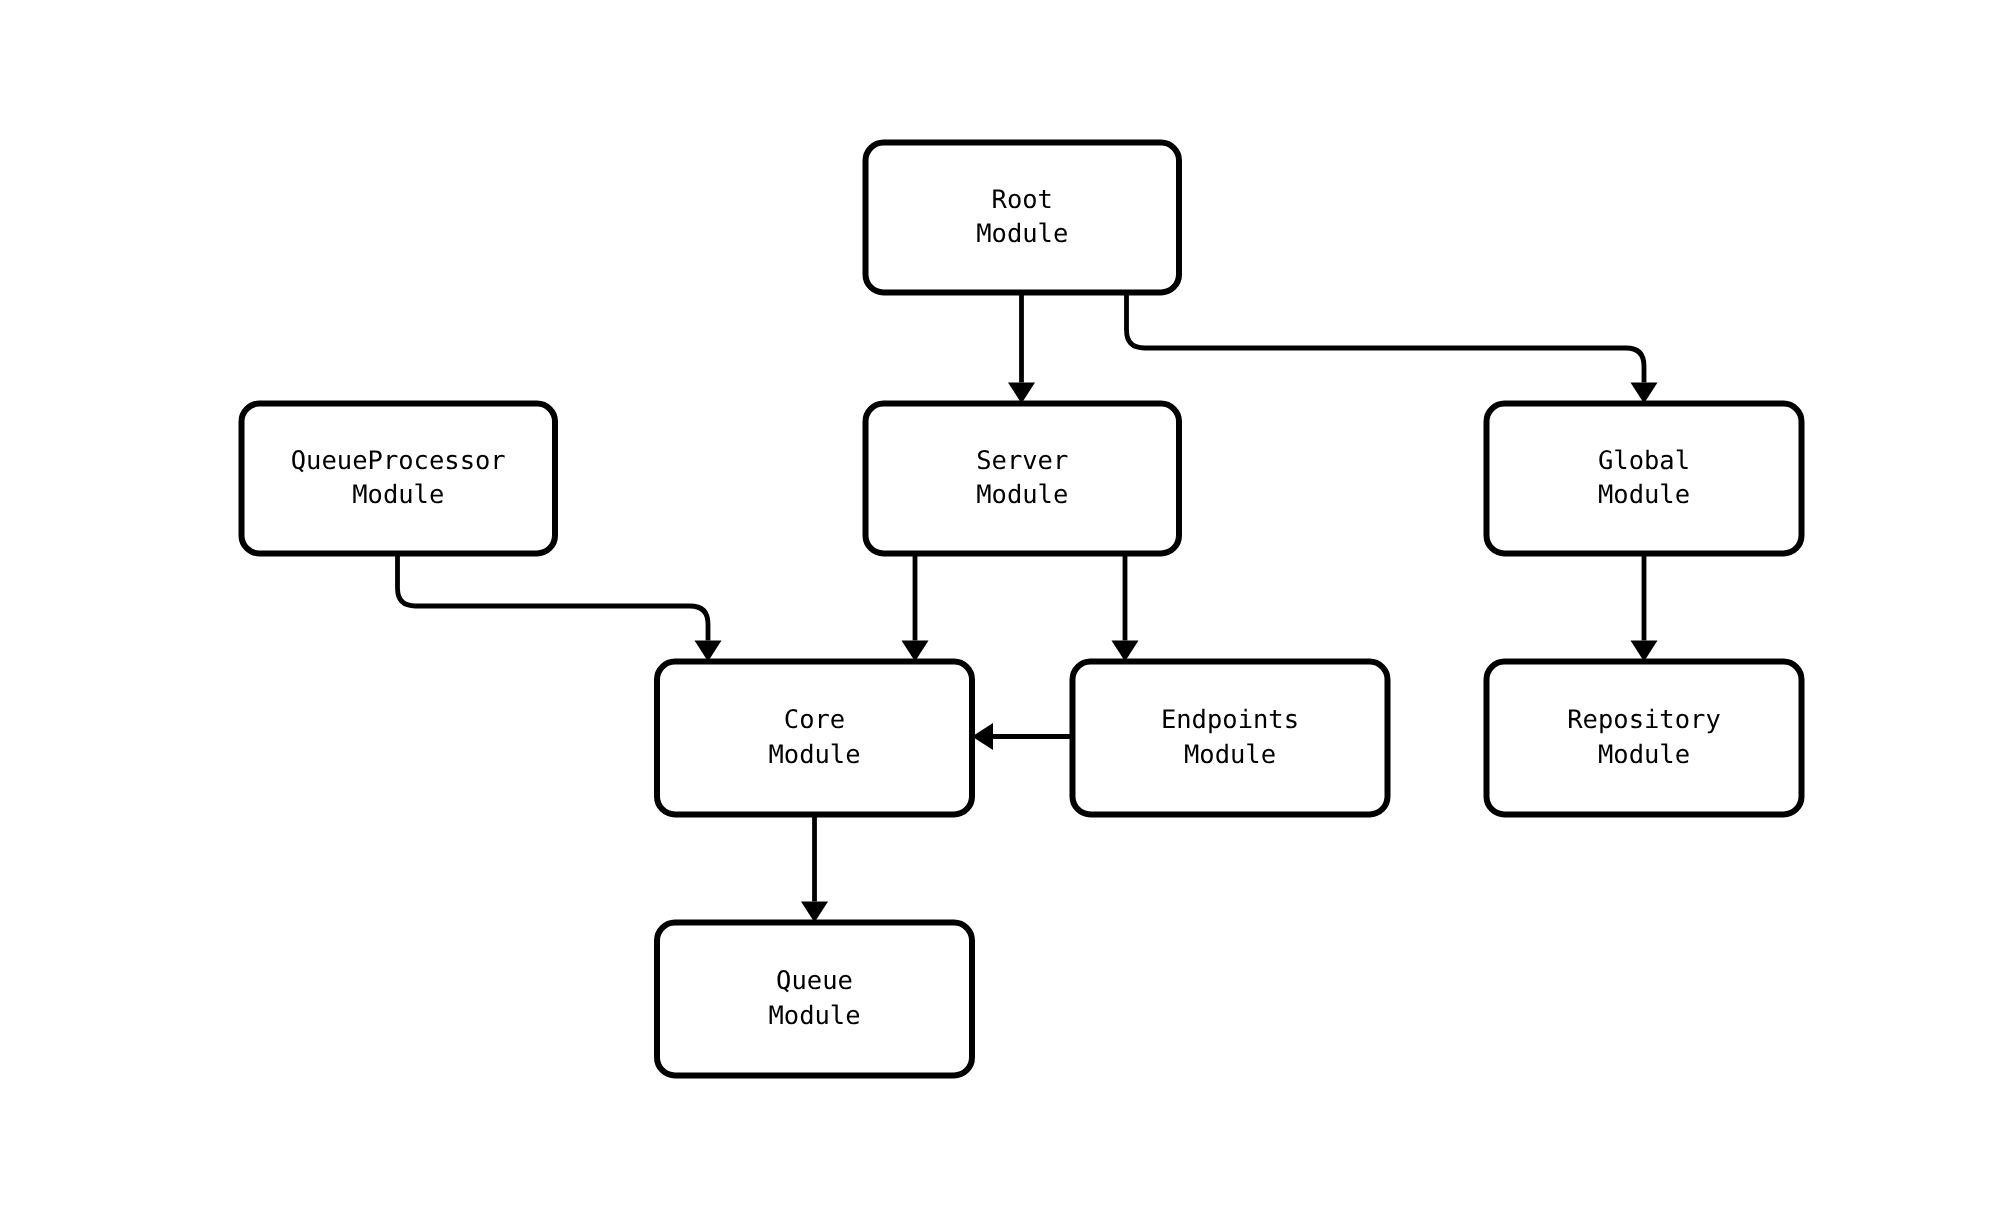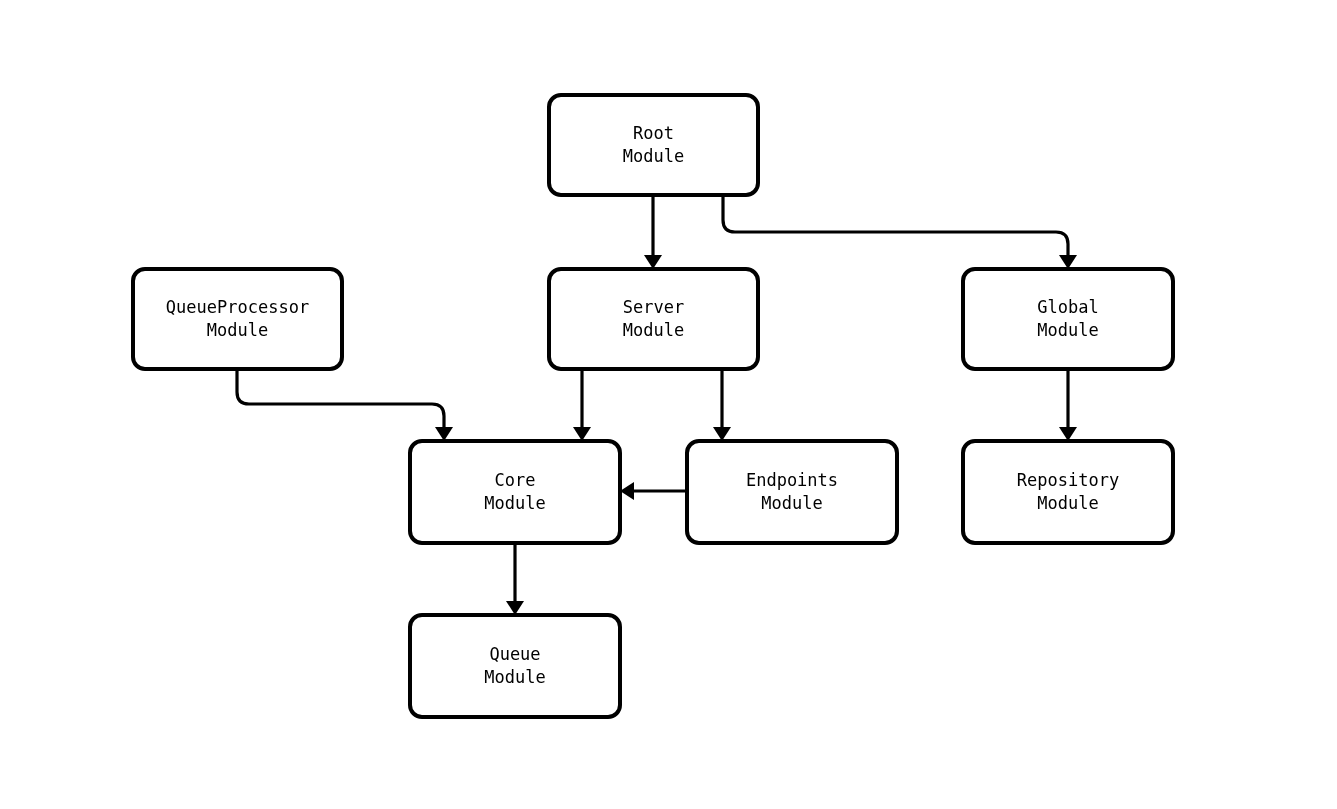--- a/index.html
+++ b/index.html
@@ -12,20 +12,21 @@
     width: 1337px;
     height: 809px;
     overflow: hidden;
     font-family: "DejaVu Sans Mono", "Liberation Mono", monospace;
   }
   #diagram-root {
     position: relative;
     width: 1204px;
     height: 809px;
     background: #ffffff;
+    padding-left: 28px;
   }
   svg#diagram-canvas {
     display: block;
     width: 1337px;
     height: 809px;
   }
   .node-box {
     fill: #ffffff;
     stroke: #000000;
     stroke-width: 4;

